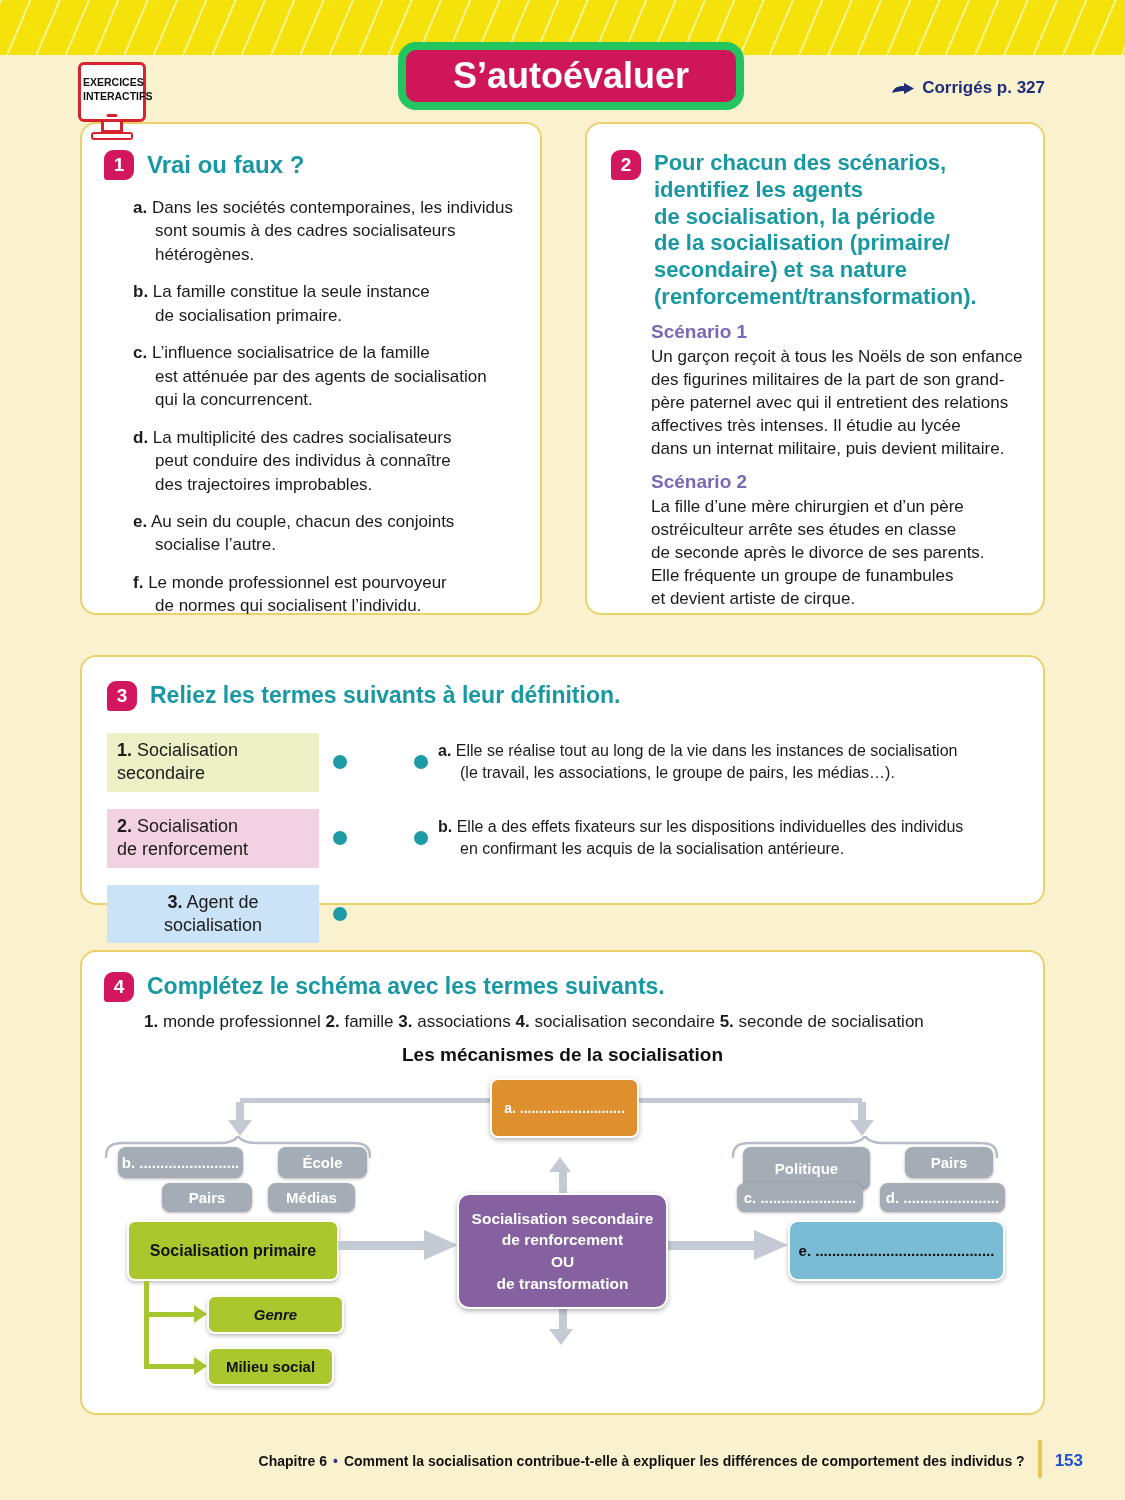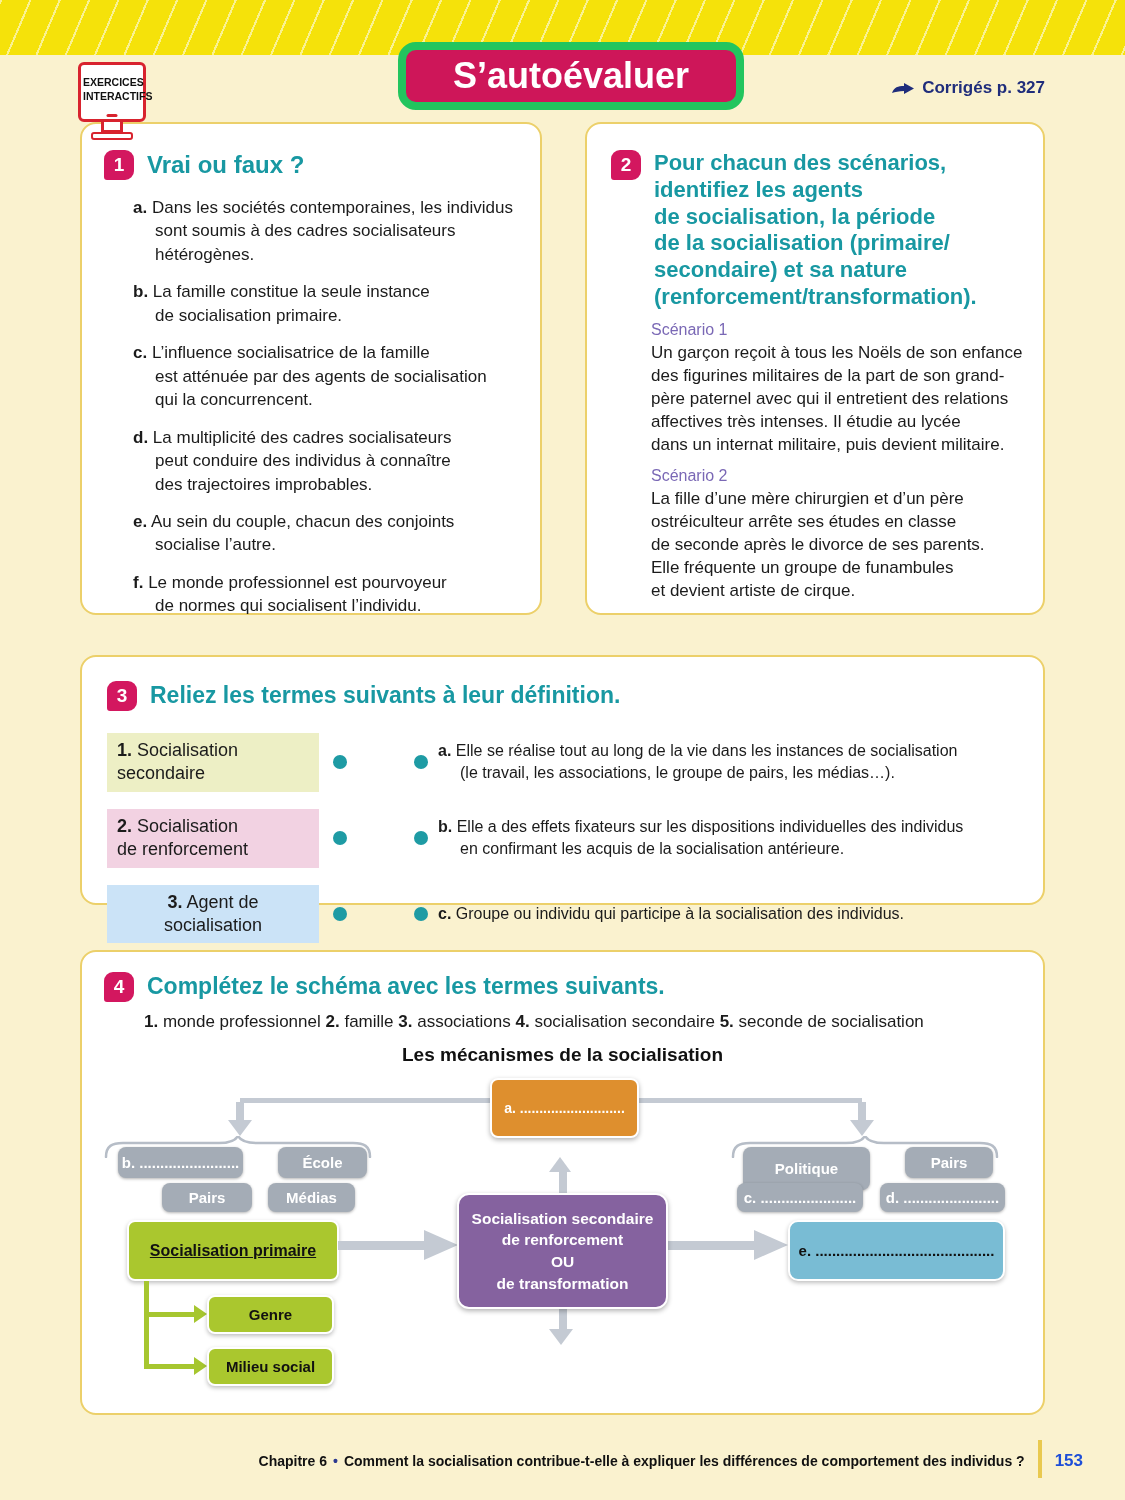--- a/index.html
+++ b/index.html
@@ -35,21 +35,21 @@
   .card2 .ex-title{font-size:22px;white-space:pre-line;}
   .card3 .ex-title,.card4 .ex-title{font-size:23px;}
 
   
   .items{margin:16px 0 0 29px;width:394px;}
   .item{margin:0 0 14px;padding-left:22px;text-indent:-22px;white-space:pre-line;font-size:17px;line-height:1.38;}
   .lbl{font-weight:bold;}
 
   
   .scenario{margin:10px 0 0 40px;width:378px;}
-  .scn-title{color:#7a68b5;font-weight:normal;font-size:16px;margin:10px 0 2px;}
+  .scn-title{color:#7a68b5;font-weight:bold;font-size:19px;margin:10px 0 2px;}
   .scn-text{white-space:pre-line;font-size:17px;line-height:1.36;}
 
   
   .match{margin-top:22px;display:flex;flex-direction:column;gap:17px;}
   .match-row{display:grid;grid-template-columns:212px 42px 1fr;align-items:center;}
   .term{padding:6px 10px;font-size:18px;line-height:1.3;white-space:pre-line;}
   .term .hang{display:inline;}
   .t1{background:#edefc5;}
   .t2{background:#f2d2e2;}
   .t3{background:#cbe3f7;text-align:center;}
@@ -182,24 +182,20 @@
         <span class="dot"></span>
         <div class="def">
             <span class="dot"></span>
             <p><b class="lbl">b.</b> <span>Elle a des effets fixateurs sur les dispositions individuelles des individus
 en confirmant les acquis de la socialisation antérieure.</span></p>
           </div>
       </div>
       <div class="match-row">
         <div class="term t3"><b class="lbl">3.</b> <span class="hang">Agent de socialisation</span></div>
         <span class="dot"></span>
-        <div class="def">
-            <span class="dot"></span>
-            <p><b class="lbl">c.</b> <span>Groupe ou individu qui participe à la socialisation des individus.</span></p>
-          </div>
       </div>
     </div>
   </section>
 
   <section class="card card4">
     <div class="ex-head">
       <span class="badge">4</span>
       <h2 class="ex-title">Complétez le schéma avec les termes suivants.</h2>
     </div>
     <div class="word-bank">
@@ -230,21 +226,21 @@
     <div class="gbox" style="left:36px;top:195px;width:125px;height:31px;">b. ........................</div>
     <div class="gbox" style="left:196px;top:195px;width:89px;height:31px;">École</div>
     <div class="gbox" style="left:80px;top:231px;width:90px;height:29px;">Pairs</div>
     <div class="gbox" style="left:186px;top:231px;width:87px;height:29px;">Médias</div>
 
     <div class="gbox" style="left:661px;top:195px;width:127px;height:43px;">Politique</div>
     <div class="gbox" style="left:823px;top:195px;width:88px;height:31px;">Pairs</div>
     <div class="gbox" style="left:655px;top:231px;width:126px;height:29px;">c. .......................</div>
     <div class="gbox" style="left:798px;top:231px;width:125px;height:29px;">d. .......................</div>
 
-    <div class="greenbox" style="left:45px;top:268px;width:212px;height:61px;text-decoration:underline;">Socialisation primaire</div>
+    <div class="greenbox" style="left:45px;top:268px;width:212px;height:61px;">Socialisation primaire</div>
 
     <div class="stem" style="left:256px;top:289px;width:88px;height:9px;"></div>
     <div class="head-right" style="left:342px;top:278px;"></div>
 
     <div class="stem" style="left:477px;top:219px;width:8px;height:22px;"></div>
     <div class="head-up" style="left:467px;top:205px;"></div>
 
     <div class="purplebox" style="left:375px;top:241px;width:211px;height:116px;">
       <span>Socialisation secondaire</span>
       <span>de renforcement</span>
@@ -259,21 +255,21 @@
     <div class="head-right" style="left:672px;top:278px;"></div>
 
     <div class="tealbox" style="left:706px;top:268px;width:217px;height:61px;">e. ...........................................</div>
 
     <div class="gstem" style="left:62px;top:329px;width:5px;height:88px;"></div>
     <div class="gstem" style="left:62px;top:360px;width:52px;height:5px;"></div>
     <div class="ghead-right" style="left:112px;top:353px;"></div>
     <div class="gstem" style="left:62px;top:412px;width:52px;height:5px;"></div>
     <div class="ghead-right" style="left:112px;top:405px;"></div>
 
-    <div class="greenbox" style="left:125px;top:343px;width:127px;height:39px;font-size:15px;">Genre</div>
+    <div class="greenbox" style="left:125px;top:343px;width:137px;height:39px;font-size:15px;font-style:italic;">Genre</div>
     <div class="greenbox" style="left:125px;top:395px;width:127px;height:39px;font-size:15px;">Milieu social</div>
   </section>
 
   <div class="footer">
     <div class="footer-text"><b>Chapitre 6</b><span class="sep">•</span><span>Comment la socialisation contribue-t-elle à expliquer les différences de comportement des individus ?</span></div>
     <div class="page-bar"></div>
     <div class="page-num">153</div>
   </div>
 </div>
 

